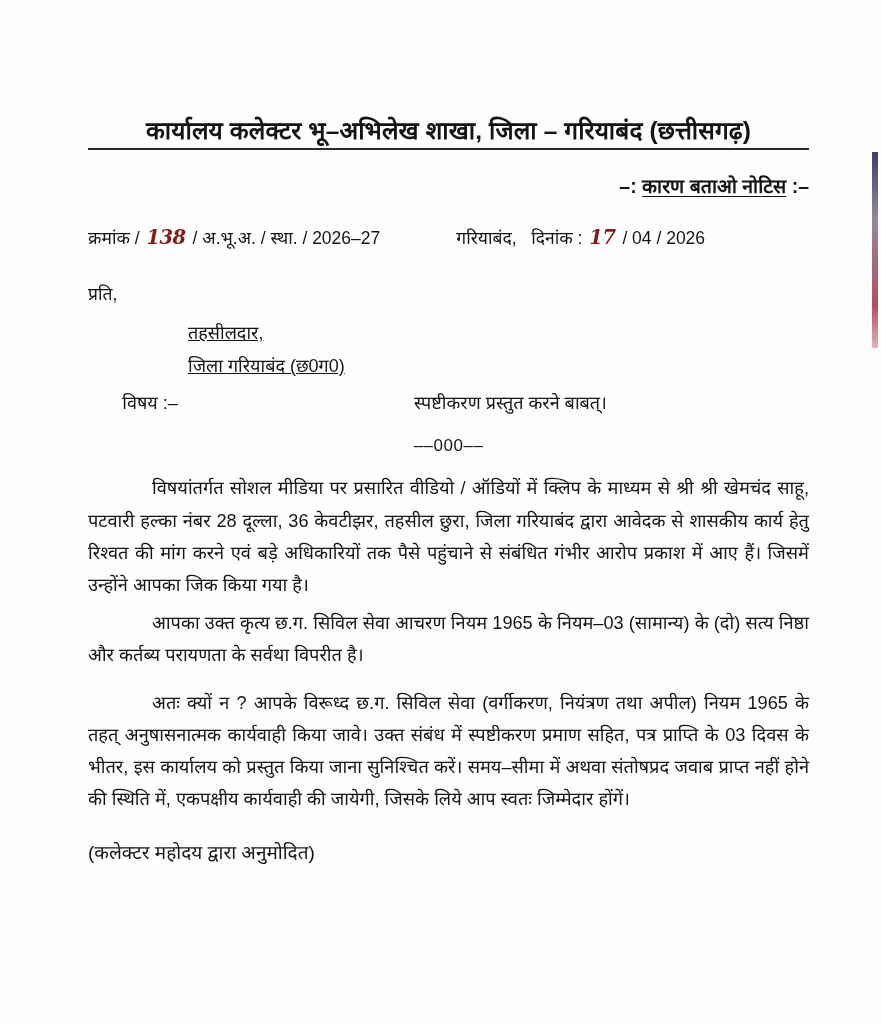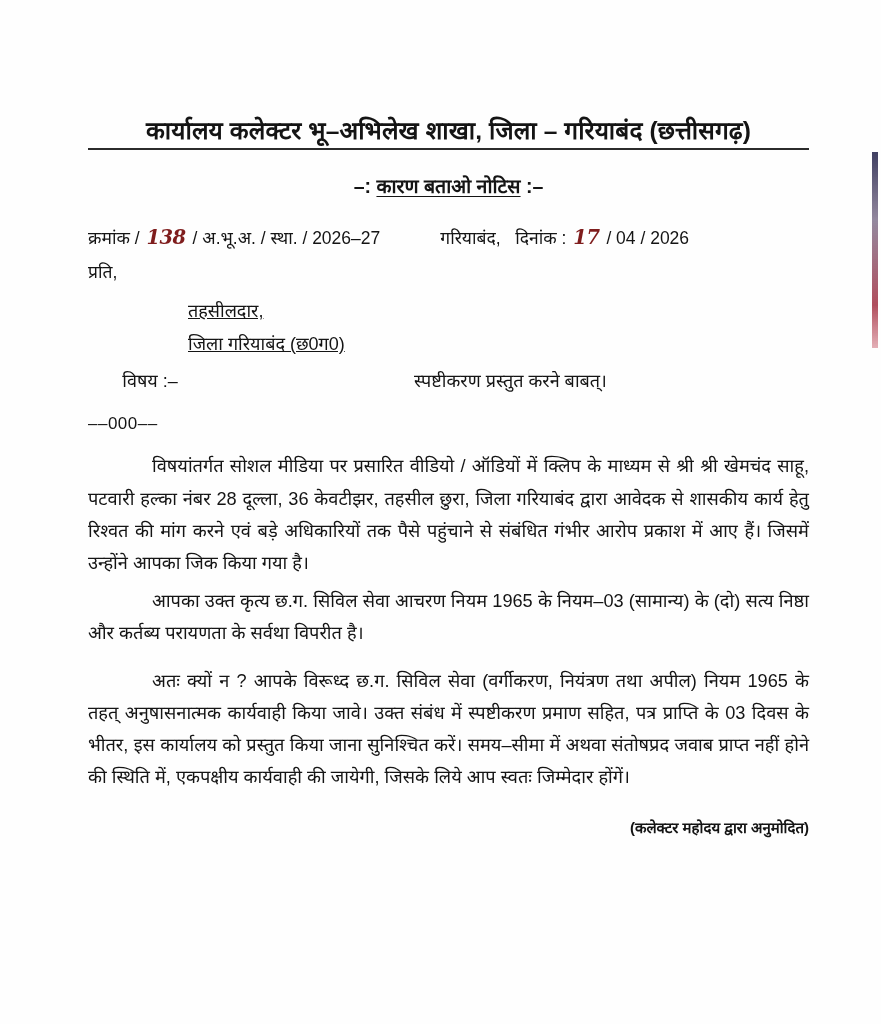--- a/index.html
+++ b/index.html
@@ -57,21 +57,21 @@
     white-space: nowrap;
   }
   .header-rule {
     height: 1.6px;
     background: #2b2b2b;
     margin-top: 3px;
     width: 100%;
   }
 
   .notice-title {
-    text-align: center;
+    text-align: right;
     font-size: 19.5px;
     font-weight: bold;
     margin-top: 22px;
   }
   .notice-title .u {
     text-decoration: underline;
     text-underline-offset: 3px;
   }
 
   
@@ -79,36 +79,36 @@
     display: flex;
     align-items: baseline;
     margin-top: 26px;
     font-size: 17.5px;
   }
   .ref-left {
     flex: 0 0 auto;
     white-space: nowrap;
   }
   .ref-right {
-    margin-left: 60px;
+    margin-left: 76px;
     white-space: nowrap;
   }
   .hand {
     font-family: "DejaVu Serif", serif;
     font-weight: bold;
     font-style: italic;
     font-size: 19.5px;
     color: #7f1d1d;
     padding: 0 2px;
     letter-spacing: -0.5px;
   }
 
   .to-label {
     font-size: 17.5px;
-    margin-top: 10px;
+    margin-top: 32px;
   }
 
   
   .addressee {
     margin-top: 12px;
     margin-left: 100px;
     font-size: 18px;
     line-height: 1.82;
     text-decoration: underline;
   }
@@ -119,21 +119,21 @@
     font-size: 18px;
     text-align: center;
   }
   .subject-label {
     width: 124px;
     flex: 0 0 124px;
   }
   .subject-text { flex: 1 1 auto; }
 
   .separator {
-    text-align: left;
+    text-align: center;
     font-size: 17px;
     letter-spacing: 0.5px;
     margin-top: 22px;
   }
 
   
   .body-text {
     margin-top: 16px;
     font-size: 18.2px;
     line-height: 1.76;
@@ -141,23 +141,22 @@
     text-justify: inter-word;
   }
   .body-text p {
     margin: 0 0 6px 0;
     text-indent: 64px;
   }
   .body-text p:last-child { margin-bottom: 0; margin-top: 16px; }
 
   .approved {
     margin-top: 24px;
-    font-size: 15px;
-    font-weight: bold;
-    text-align: right;
+    font-size: 19px;
+    font-weight: normal;
   }
 
   
   .sign-block {
     position: absolute;
     left: 560px;
     top: 795px;
     width: 250px;
     text-align: center;
   }

